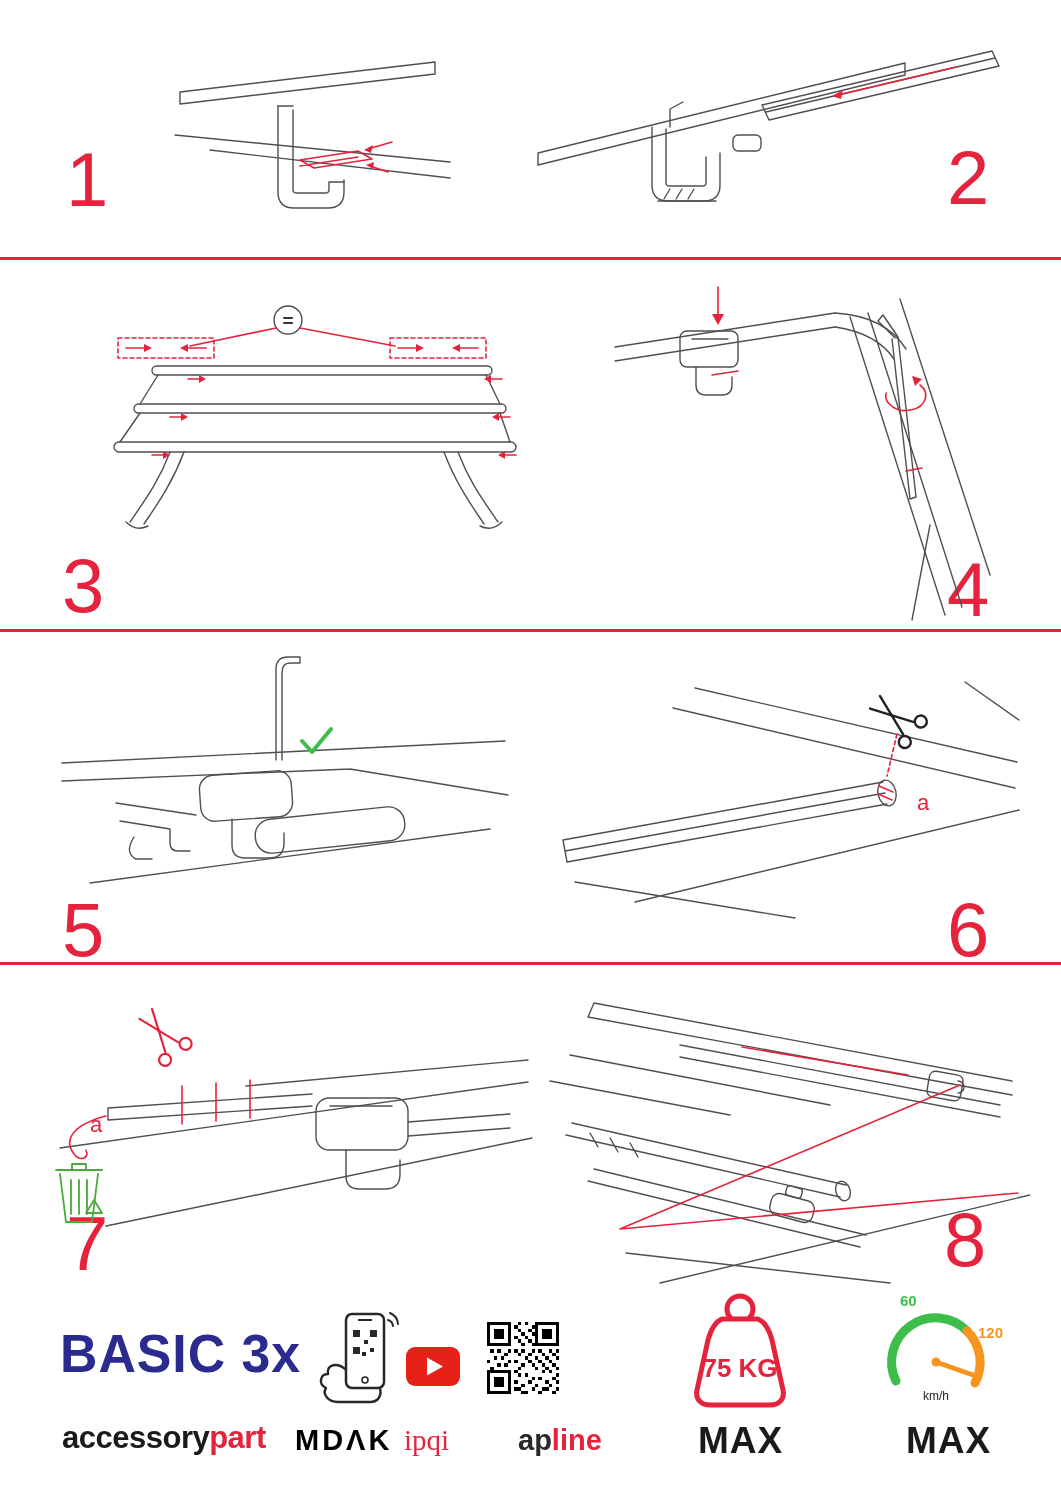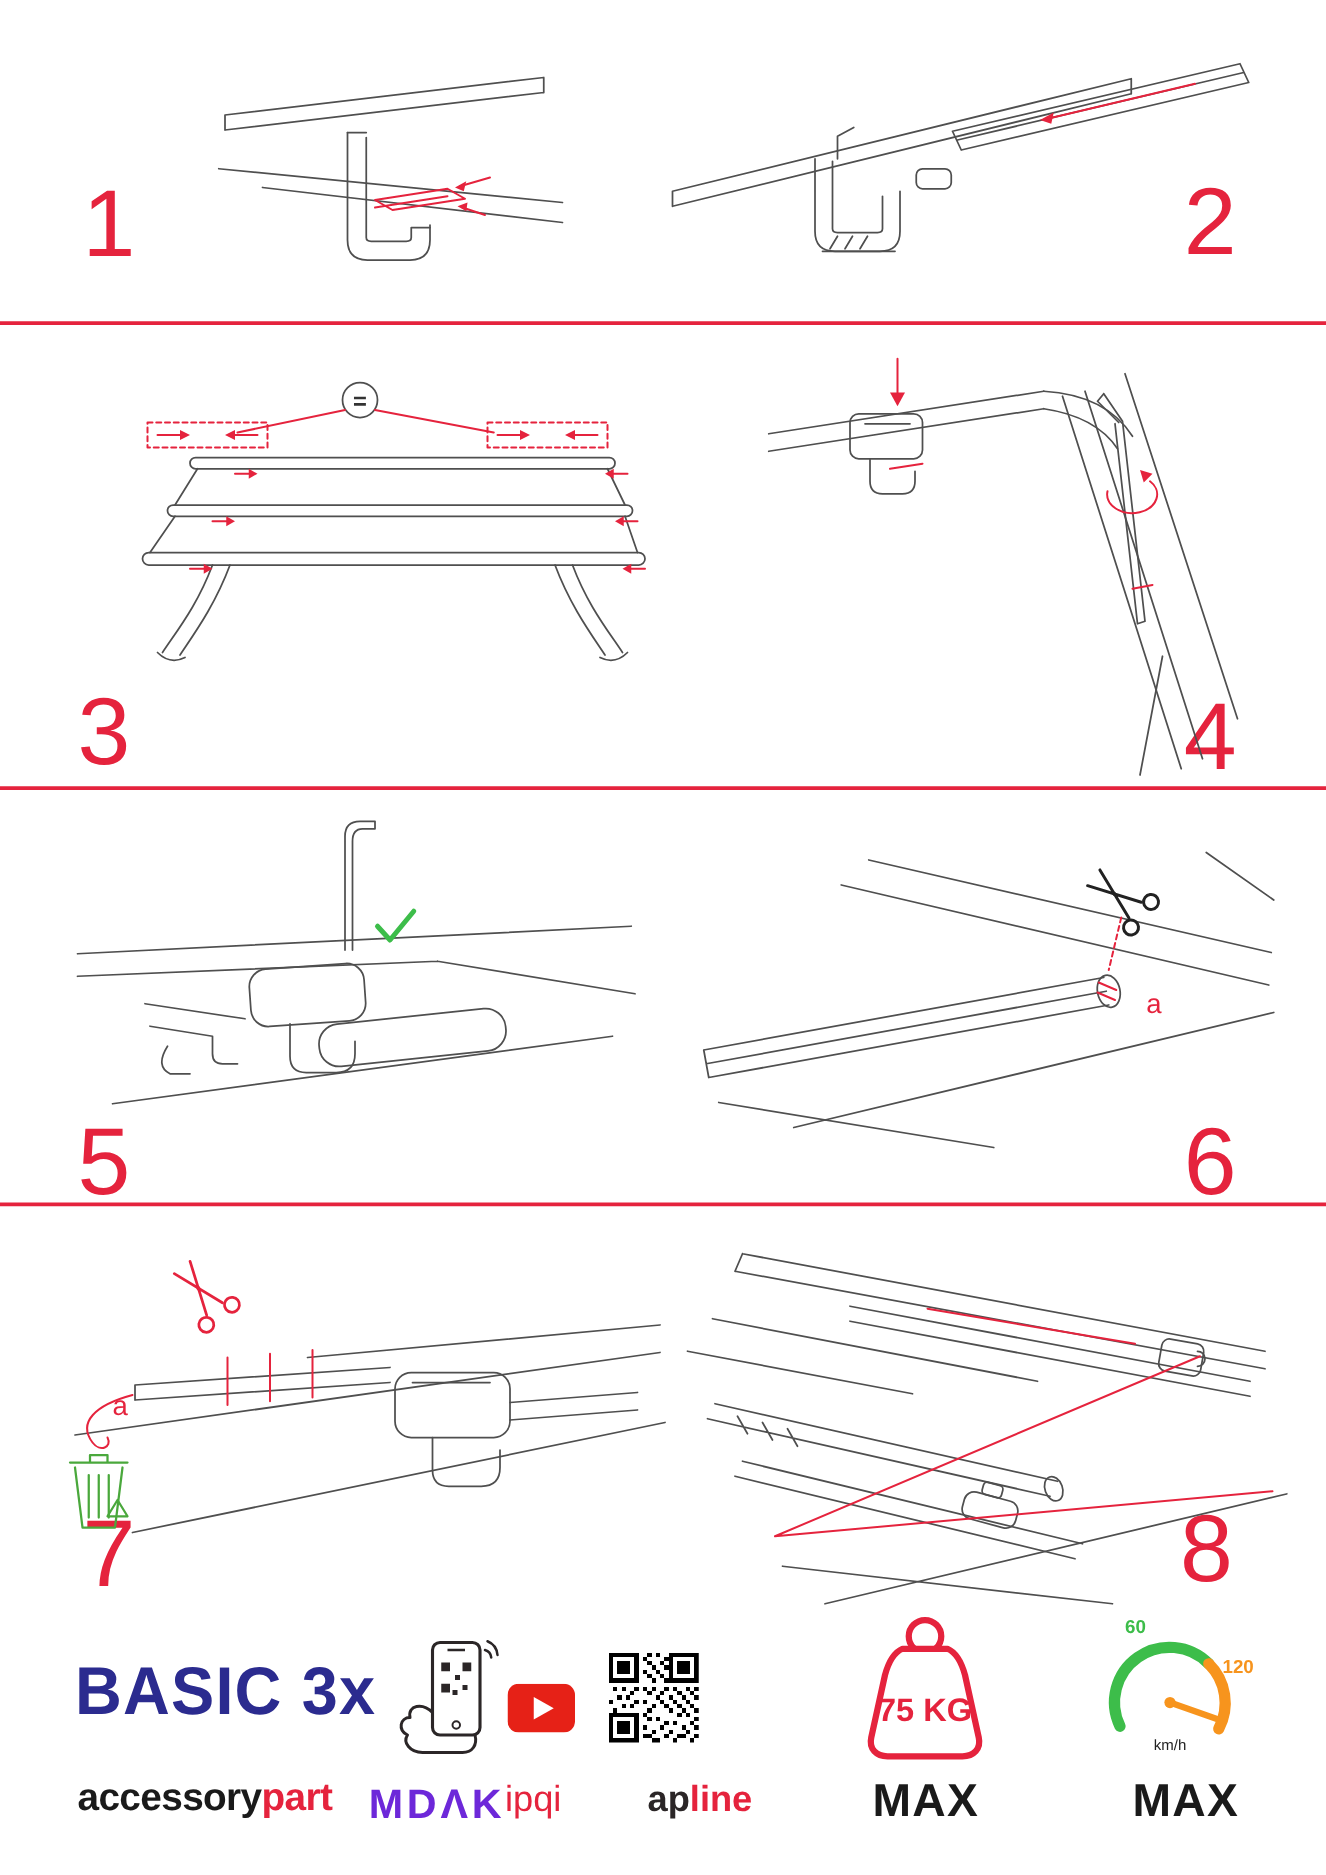--- a/index.html
+++ b/index.html
@@ -12,22 +12,22 @@
   .gray{stroke:#4f4f4f;stroke-width:1.4;fill:none;stroke-linecap:round;stroke-linejoin:round;}
   .red-s{stroke:#e5233d;stroke-width:1.6;fill:none;stroke-linecap:round;stroke-linejoin:round;}
   .red-f{fill:#e5233d;stroke:none;}
   .green-s{stroke:#3dbd4a;fill:none;stroke-linecap:round;stroke-linejoin:round;}
   .trash-s{stroke:#4aa83c;stroke-width:1.8;fill:none;stroke-linecap:round;stroke-linejoin:round;}
   .label-a{font-size:22px;fill:#e5233d;font-family:"Liberation Sans",sans-serif;}
   .ftxt{position:absolute;white-space:nowrap;}
   .product{left:60px;top:1322px;font-size:54px;font-weight:700;color:#2b2b8f;letter-spacing:1px;transform:scaleX(.96);transform-origin:left;}
   .brand{left:62px;top:1420px;font-size:31px;font-weight:700;letter-spacing:-0.5px;}
   .brand .p2{color:#e5233d;}
-  .mdak{left:295px;top:1424px;font-size:33px;font-weight:600;letter-spacing:3px;color:#6d28d9;}
-  .ipqi{left:404px;top:1424px;font-size:29px;font-weight:500;color:#e5233d;}
+  .mdak{left:295px;top:1424px;font-size:29px;font-weight:600;letter-spacing:3px;color:#000000;}
+  .ipqi{left:404px;top:1424px;font-size:29px;font-weight:500;color:#e5233d;font-family:Liberation Serif, serif;}
   .apline{left:489px;top:1424px;font-size:29px;font-weight:600;color:#2b2627;margin-left:29px;}
   .apline .p2{color:#e5233d;}
   .maxw{left:698px;top:1420px;font-size:37px;font-weight:700;letter-spacing:1px;}
   .maxs{left:906px;top:1420px;font-size:37px;font-weight:700;letter-spacing:1px;}
 </style>
 </head>
 <body>
 
 <div class="page">
 

